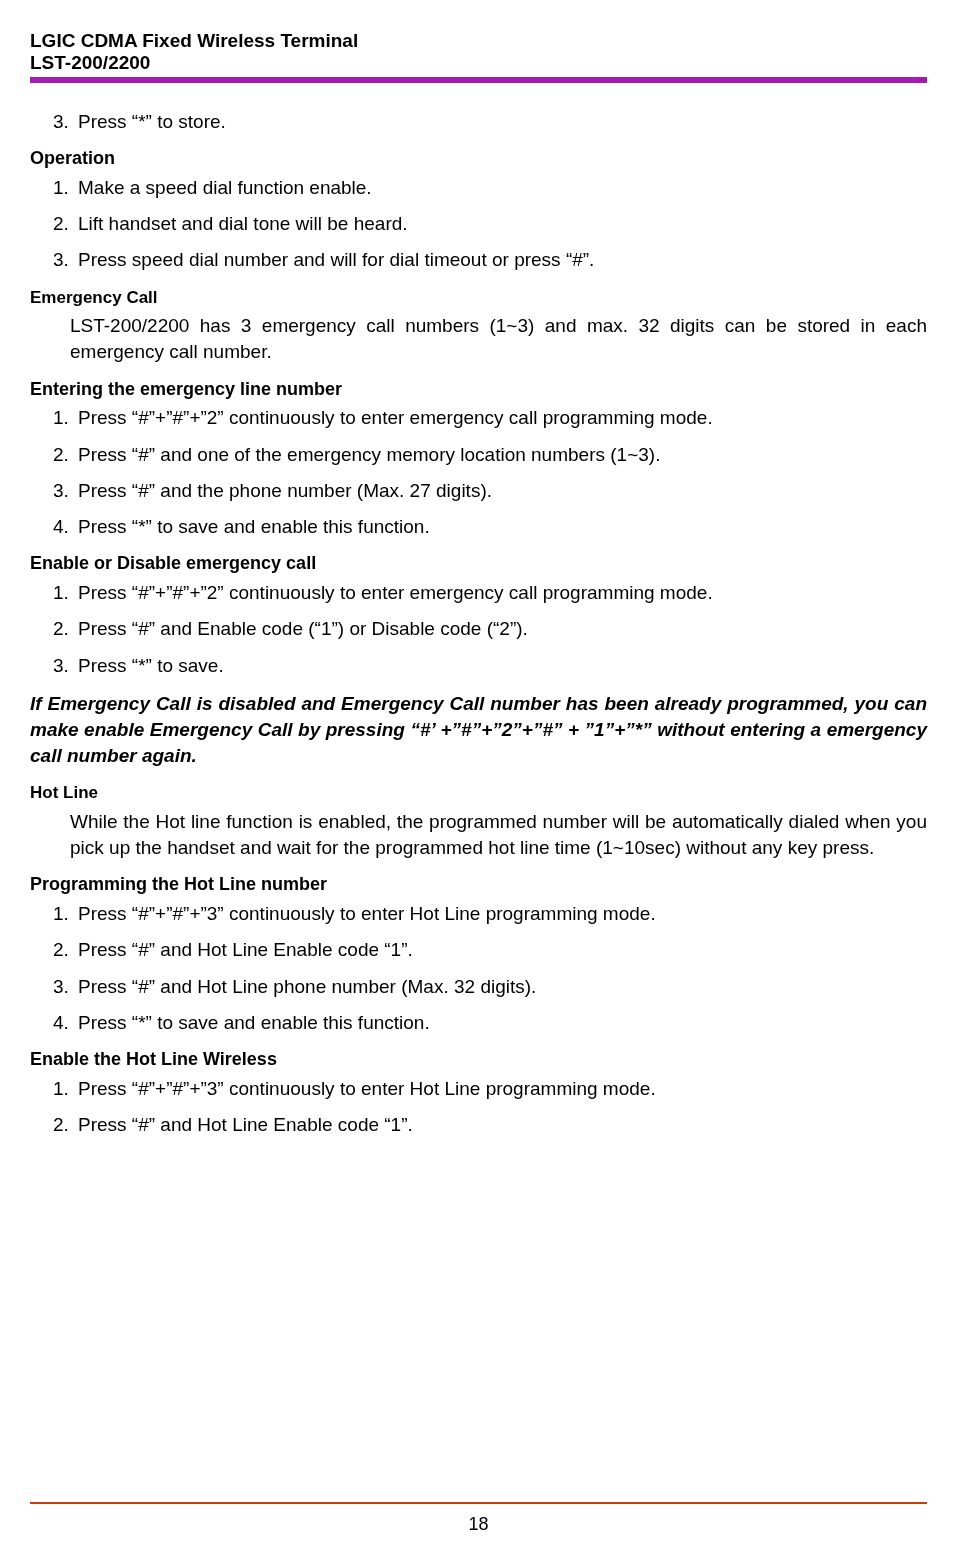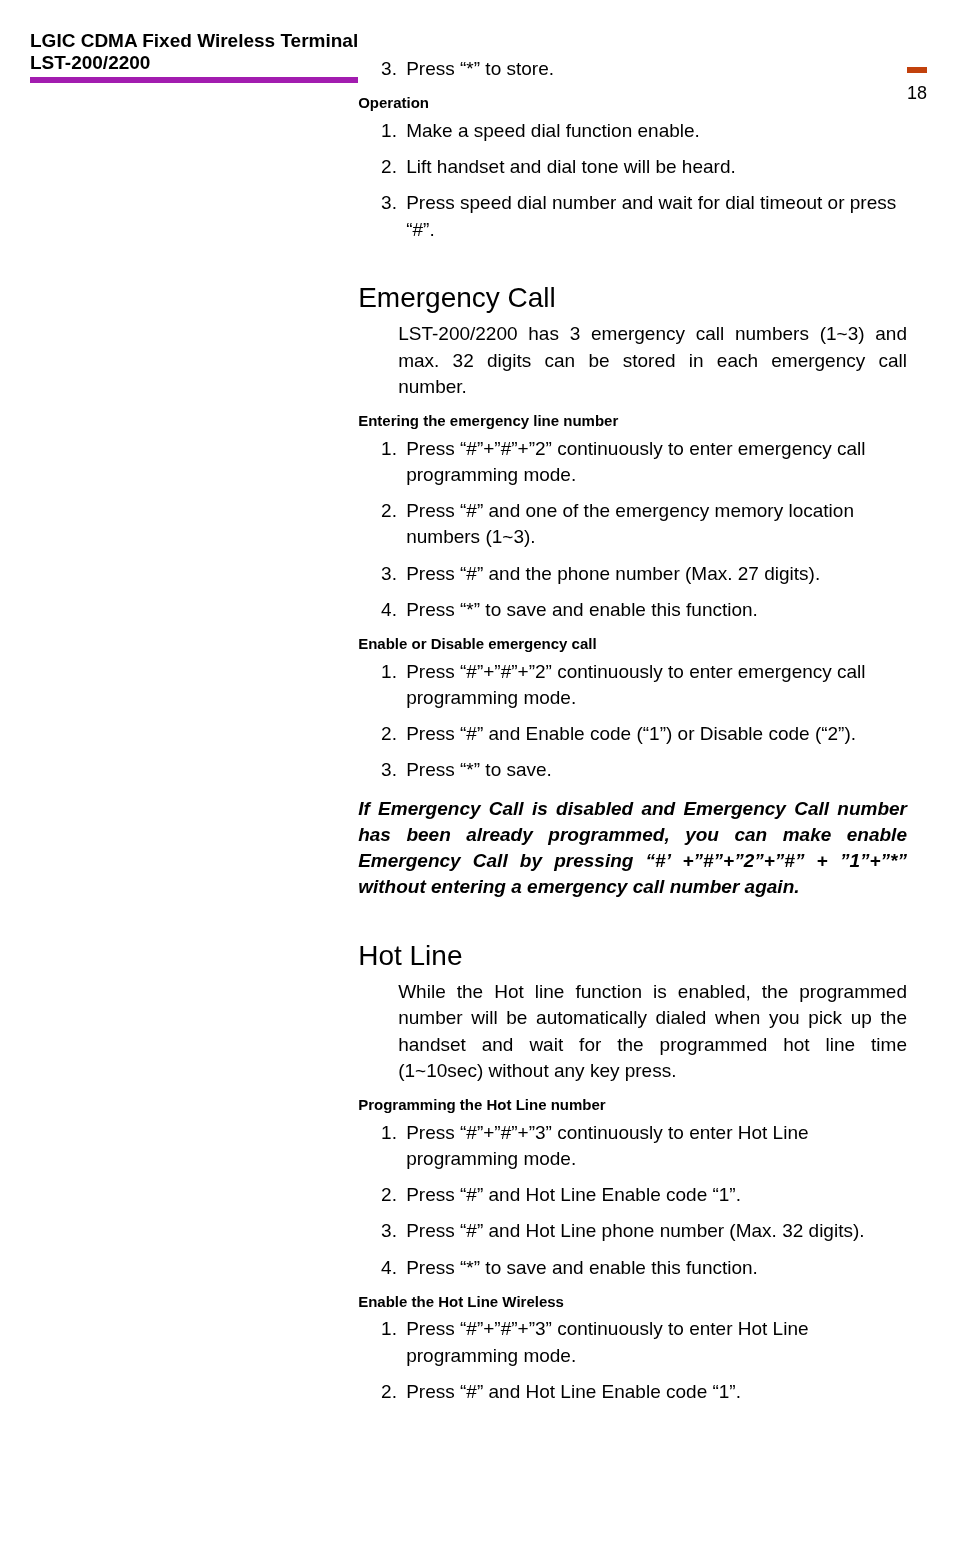--- a/index.html
+++ b/index.html
@@ -7,24 +7,24 @@
     padding: 0;
     background: #fff;
     font-family: Arial, Helvetica, sans-serif;
     color: #000;
   }
   .page {
     width: 957px;
     min-height: 1563px;
     margin: 0 auto;
     box-sizing: border-box;
-    padding: 30px 30px 1px 30px;
+    padding: 30px 30px 8px 30px;
     position: relative;
     display: flex;
-    flex-direction: row;
+    flex-direction: column;
   }
   .top-block { flex: 0 0 auto; }
   .header-line1 {
     font-weight: bold;
     font-size: 19px;
   }
   .header-line2 {
     font-weight: bold;
     font-size: 19px;
     border-bottom: 6px solid #a21caf;
@@ -39,44 +39,44 @@
   ol.numlist {
     margin: 4px 0 4px 0;
     padding-left: 44px;
   }
   ol.numlist > li {
     padding-left: 4px;
     margin-bottom: 10px;
   }
   .h2like {
     font-weight: bold;
-    font-size: 15px;
+    font-size: 18px;
     margin-top: 11px;
     margin-bottom: 4px;
   }
   .big-heading {
-    font-weight: normal;
-    font-size: 28px;
-    margin-top: 36px;
+    font-weight: bold;
+    font-size: 17px;
+    margin-top: 12px;
     margin-bottom: 4px;
   }
   .para {
     text-align: justify;
     margin-bottom: 4px;
     margin-left: 40px;
   }
   .em-note {
     font-style: italic;
     font-weight: bold;
     text-align: justify;
     margin-top: 12px;
   }
   .footer {
     flex: 0 0 auto;
-    border-top: 6px solid #c2410c;
+    border-top: 2px solid #c2410c;
     text-align: center;
     padding: 10px 0 20px 0;
     font-size: 18px;
     margin-top: 37px;
   }
 </style>
 </head>
 <body>
 
 <div class="page">
@@ -89,21 +89,21 @@
   <div class="content">
 
     <ol class="numlist" start="3">
       <li>Press “*” to store.</li>
     </ol>
 
     <div class="h2like">Operation</div>
     <ol class="numlist">
       <li>Make a speed dial function enable.</li>
       <li>Lift handset and dial tone will be heard.</li>
-      <li>Press speed dial number and wait for dial timeout or press “#”.</li>
+      <li>Press speed dial number and will for dial timeout or press “#”.</li>
     </ol>
 
     <div class="big-heading">Emergency Call</div>
     <div class="para">LST-200/2200 has 3 emergency call numbers (1~3) and max. 32 digits can be stored in each emergency call number.</div>
 
     <div class="h2like">Entering the emergency line number</div>
     <ol class="numlist">
       <li>Press “#”+”#”+”2” continuously to enter emergency call programming mode.</li>
       <li>Press “#” and one of the emergency memory location numbers (1~3).</li>
       <li>Press “#” and the phone number (Max. 27 digits).</li>

